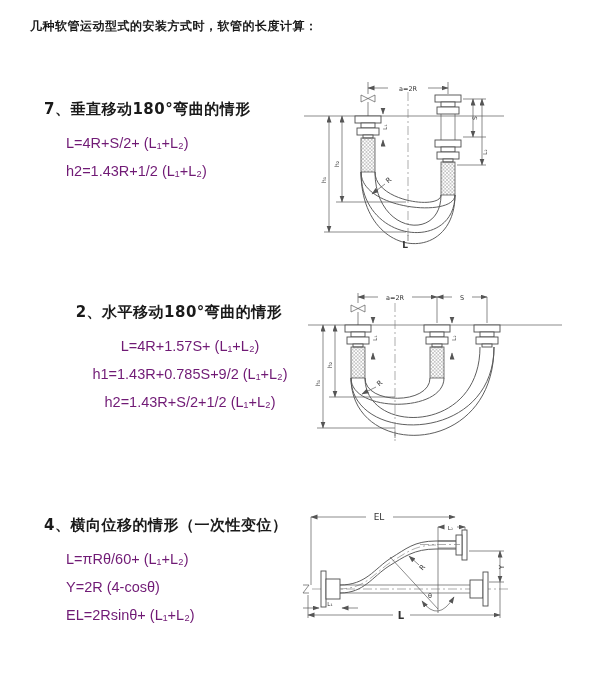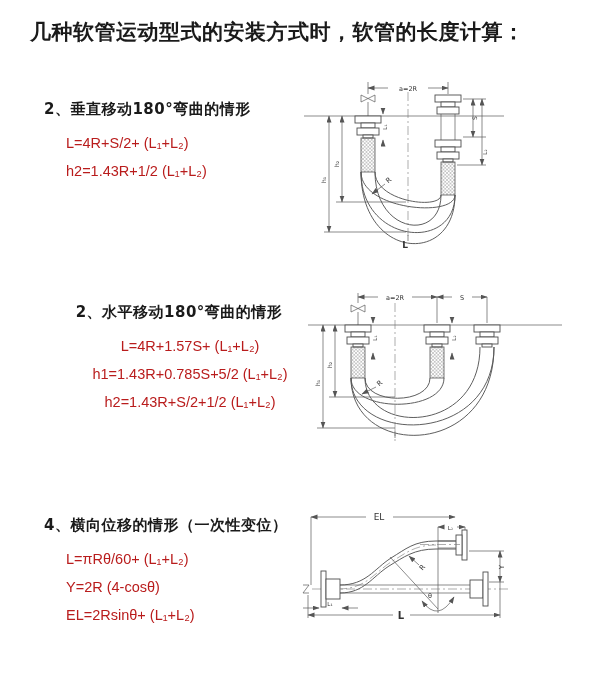--- a/index.html
+++ b/index.html
@@ -1,50 +1,50 @@
 <!DOCTYPE html>
 <html><head>
 <meta charset="utf-8">
 <style>
   html,body{margin:0;padding:0;background:#fff;}
   #page{position:relative;width:600px;height:675px;background:#ffffff;overflow:hidden;
         font-family:"DejaVu Sans","Liberation Sans",sans-serif;color:#1a1a1a;}
-  .doc-title{position:absolute;left:30px;top:18px;font-size:21px;font-weight:bold;letter-spacing:.5px;}
+  .doc-title{position:absolute;left:30px;top:18px;font-size:12px;font-weight:bold;letter-spacing:.5px;}
   .section{position:absolute;left:44px;width:270px;}
   .sec-heading{font-size:15px;font-weight:bold;letter-spacing:.5px;margin:0 0 10px 0;}
   .formulas{margin:0;padding:0 0 0 22px;list-style:none;}
   .formulas li{font-family:"Liberation Sans","DejaVu Sans",sans-serif;font-size:14.5px;line-height:28px;
-               color:#b91c1c;white-space:nowrap;}
+               color:#701a75;white-space:nowrap;}
   .diag{position:absolute;}
   svg text{font-family:"DejaVu Sans",sans-serif;fill:#333;}
   svg .thin{stroke:#5a5a5a;stroke-width:.7;fill:none;}
   svg .hose{stroke:#555;stroke-width:.95;fill:none;}
   svg .part{stroke:#4d4d4d;stroke-width:.9;fill:#fff;}
   svg .cl{stroke:#777;stroke-width:.6;fill:none;stroke-dasharray:9 3 2 3;}
 </style>
 </head>
 <body>
 
 <div id="page">
 
   <div class="doc-title">几种软管运动型式的安装方式时，软管的长度计算：</div>
 
   <div class="section" style="top:100px;">
-    <div class="sec-heading">2、垂直移动180°弯曲的情形</div>
+    <div class="sec-heading">7、垂直移动180°弯曲的情形</div>
     <ul class="formulas">
       <li>L=4R+S/2+ (L₁+L₂)</li>
       <li>h2=1.43R+1/2 (L₁+L₂)</li>
     </ul>
   </div>
 
   <div class="section" style="top:303px;text-align:center;">
     <div class="sec-heading">2、水平移动180°弯曲的情形</div>
     <ul class="formulas">
       <li>L=4R+1.57S+ (L₁+L₂)</li>
-      <li>h1=1.43R+0.785S+5/2 (L₁+L₂)</li>
+      <li>h1=1.43R+0.785S+9/2 (L₁+L₂)</li>
       <li>h2=1.43R+S/2+1/2 (L₁+L₂)</li>
     </ul>
   </div>
 
   <div class="section" style="top:516px;">
     <div class="sec-heading">4、横向位移的情形（一次性变位）</div>
     <ul class="formulas">
       <li>L=πRθ/60+ (L₁+L₂)</li>
       <li>Y=2R (4-cosθ)</li>
       <li>EL=2Rsinθ+ (L₁+L₂)</li>

